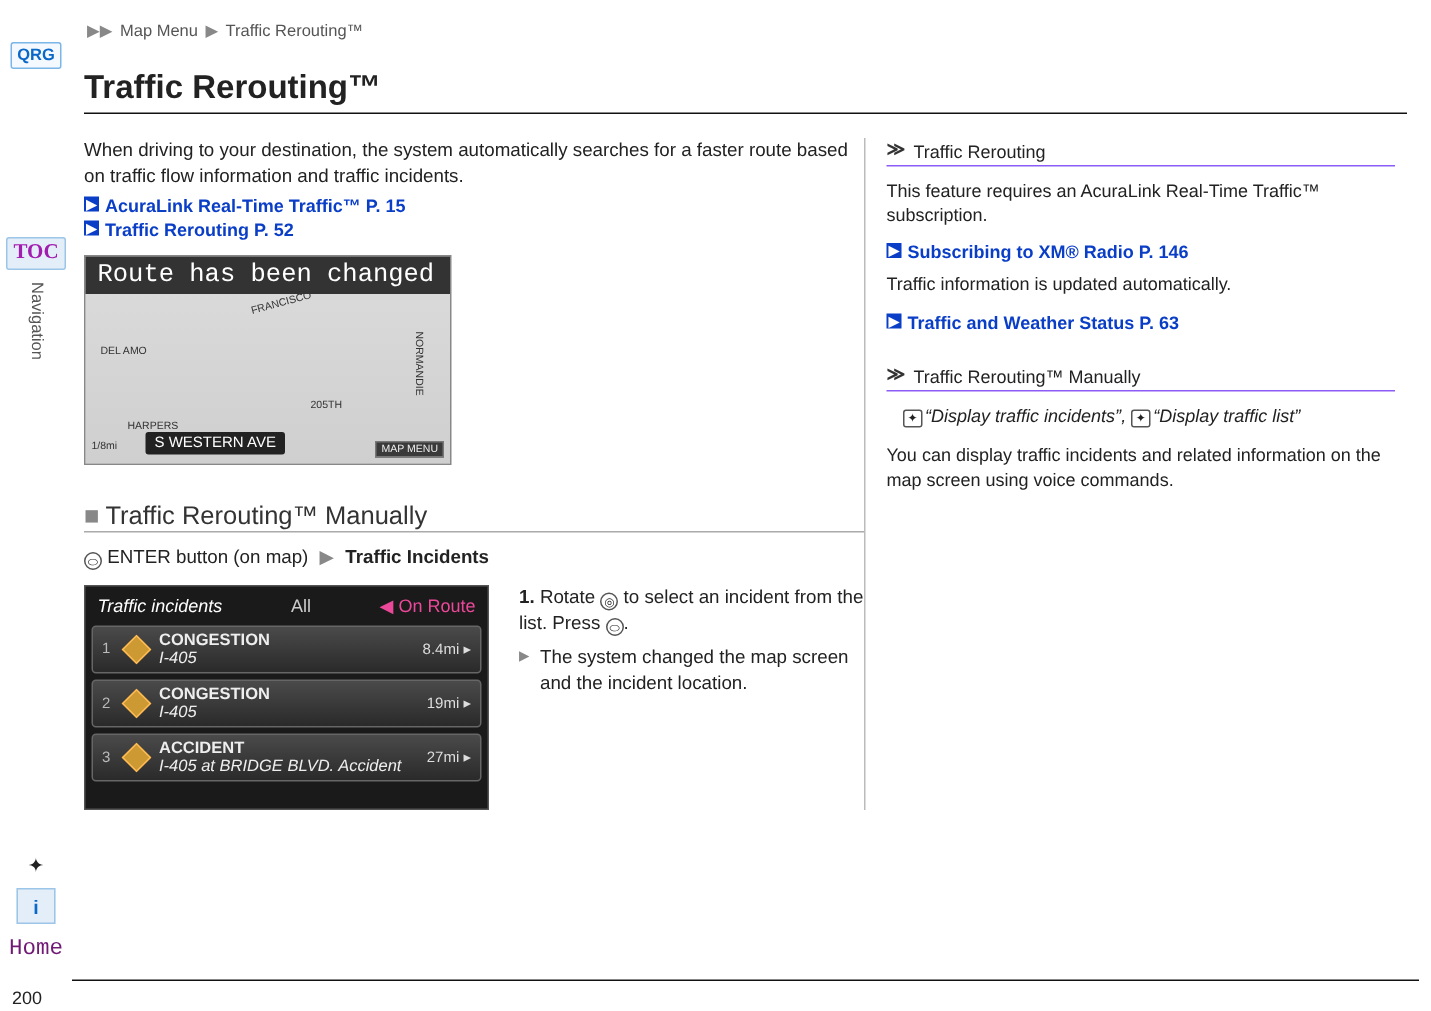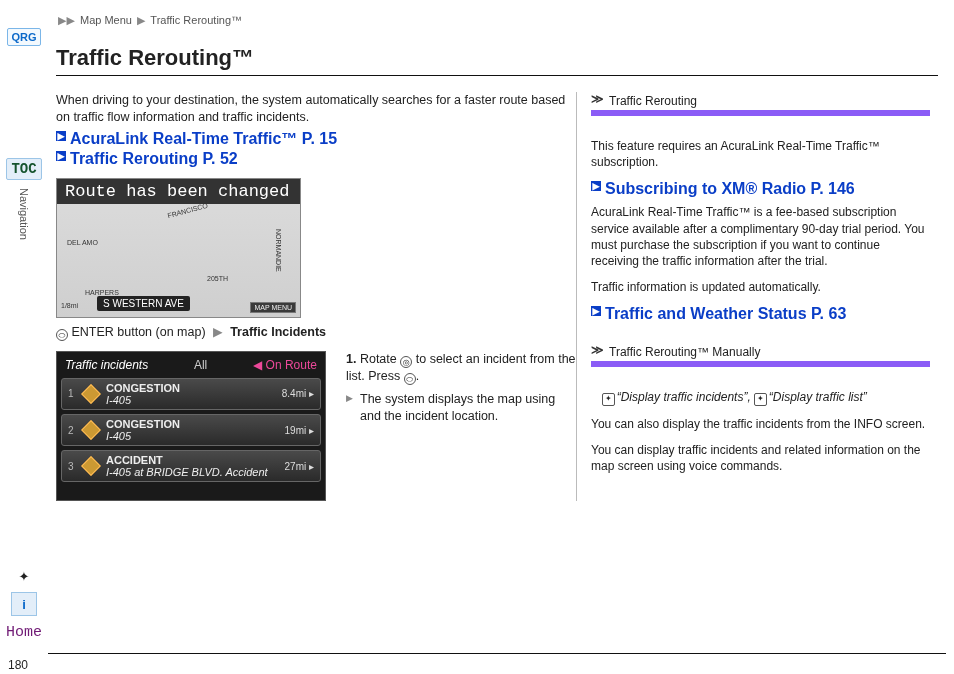--- a/index.html
+++ b/index.html
@@ -24,23 +24,23 @@
     font-weight: bold;
     color: #0a68c9;
     font-size: 11px;
     border: 1px solid #7bb6e8;
     background: #f3f9fe;
     padding: 2px 3px;
     margin-top: 28px;
     border-radius: 2px;
   }
   .toc-tab {
-    font-family: Liberation Mono, monospace;
+    font-family: Liberation Serif, serif;
     font-weight: 900;
-    color: #14532d;
+    color: #a21caf;
     background: #e3eef9;
     border: 1px solid #9cc5e7;
     font-size: 14px;
     padding: 2px 4px;
     margin-top: 112px;
     border-radius: 2px;
   }
   .vert-nav {
     writing-mode: vertical-rl;
     color: #555;
@@ -75,21 +75,21 @@
   .content-grid {
     display: flex;
     padding: 10px 8px 0 8px;
   }
   .col-main { flex: 0 0 520px; }
   .col-side { flex: 1; border-left: 1px solid #bbb; padding-left: 0; }
   p.body { margin: 0 0 4px 0; line-height: 1.35; }
   .xref {
     color: #0a3ec7;
     font-weight: bold;
-    font-size: 16px;
+    font-size: 12px;
     margin: 2px 0;
     padding-left: 14px;
     position: relative;
   }
   .xref::before {
     content: "▶";
     position: absolute;
     left: 0; top: 1px;
     font-size: 9px;
     background: #0a3ec7;
@@ -173,22 +173,22 @@
   .steps { flex:1; }
   .steps ol { list-style: none; }
   .steps li { margin-bottom: 6px; line-height: 1.35; }
   .steps .sub { padding-left: 14px; position: relative; }
   .steps .sub::before { content:"▶"; position:absolute; left:0; top:1px; font-size:9px; color:#888; }
   
   .side-block { padding: 0 8px 0 14px; }
   .side-heading {
     font-size: 12px;
     padding: 2px 0 2px 18px;
-    border-bottom: 6px solid #8b5cf6;
-    margin-bottom: 22px;
+    border-bottom: 1px solid #8b5cf6;
+    margin-bottom: 8px;
     position: relative;
   }
   .side-heading::before {
     content: "≫";
     position: absolute; left: 0; top: 0;
     color: #333; font-weight: bold;
   }
   .side-p { font-size: 12px; line-height: 1.35; margin: 6px 0 10px 0; }
   .side-voice { font-style: italic; padding-left: 11px; }
   .vc-icon {
@@ -239,20 +239,21 @@
         <span class="mf-label" style="top:60px;left:10px">DEL AMO</span>
         <span class="mf-label" style="top:110px;left:28px">HARPERS</span>
         <span class="mf-label" style="top:28px;left:110px;transform:rotate(-15deg)">FRANCISCO</span>
         <span class="mf-label" style="top:50px;right:18px;writing-mode:vertical-rl">NORMANDIE</span>
         <span class="mf-label" style="top:96px;left:150px">205TH</span>
         <span class="mf-label" style="bottom:8px;left:4px">1/8mi</span>
         <div class="mf-street">S WESTERN AVE</div>
         <div class="mf-btn">MAP MENU</div>
       </div>
 
+      <h2 class="subhead"><span class="sq">■</span><span>Traffic Rerouting™ Manually</span></h2>
       <div class="action-line">
         <span class="icon-glyph">⬭</span>
         <span>ENTER button (on map)</span>
         <span class="action-arrow">▶</span>
         <b>Traffic Incidents</b>
       </div>
 
       <div class="manual-row">
         <div class="ti-figure">
           <div class="ti-header">
@@ -283,41 +284,39 @@
         </div>
         <div class="steps">
           <ol>
             <li>
               <b>1.</b>
               <span>Rotate</span>
               <span class="icon-glyph">◎</span>
               <span>to select an incident from the list. Press</span>
               <span class="icon-glyph">⬭</span><span>.</span>
             </li>
-            <li class="sub">The system displays the map using and the incident location.</li>
+            <li class="sub">The system changed the map screen and the incident location.</li>
           </ol>
         </div>
       </div>
     </div>
 
     <div class="col-side">
       <div class="side-block">
         <div class="side-heading">Traffic Rerouting</div>
         <p class="side-p">This feature requires an AcuraLink Real-Time Traffic™ subscription.</p>
         <div class="xref">Subscribing to XM® Radio P. 146</div>
-        <p class="side-p">AcuraLink Real-Time Traffic™ is a fee-based subscription service available after a complimentary 90-day trial period. You must purchase the subscription if you want to continue receiving the traffic information after the trial.</p>
         <p class="side-p">Traffic information is updated automatically.</p>
         <div class="xref">Traffic and Weather Status P. 63</div>
 
         <div class="side-heading" style="margin-top:20px">Traffic Rerouting™ Manually</div>
         <p class="side-p side-voice">
           <span class="vc-icon">✦</span><span>“Display traffic incidents”</span>,
           <span class="vc-icon">✦</span><span>“Display traffic list”</span>
         </p>
-        <p class="side-p">You can also display the traffic incidents from the INFO screen.</p>
         <p class="side-p">You can display traffic incidents and related information on the map screen using voice commands.</p>
       </div>
     </div>
   </div>
 </div>
 
 <div class="footer-bar"></div>
-<div class="page-num">180</div>
+<div class="page-num">200</div>
 
 </body></html>

